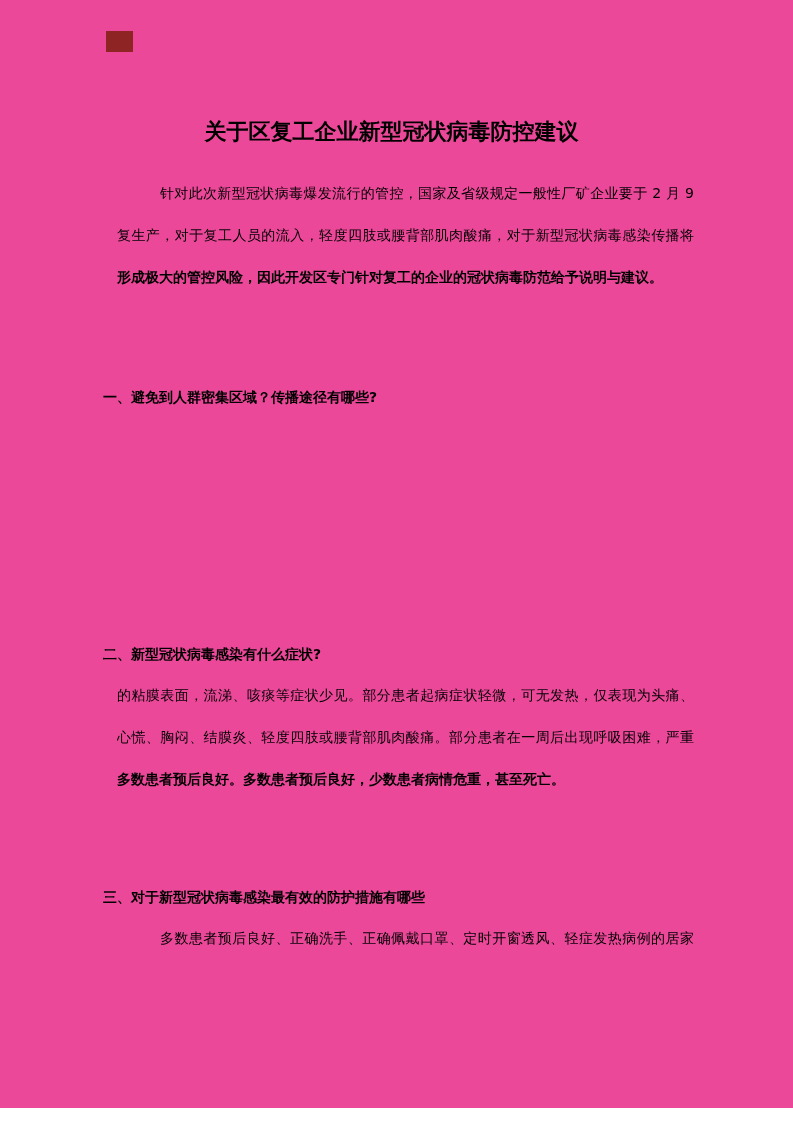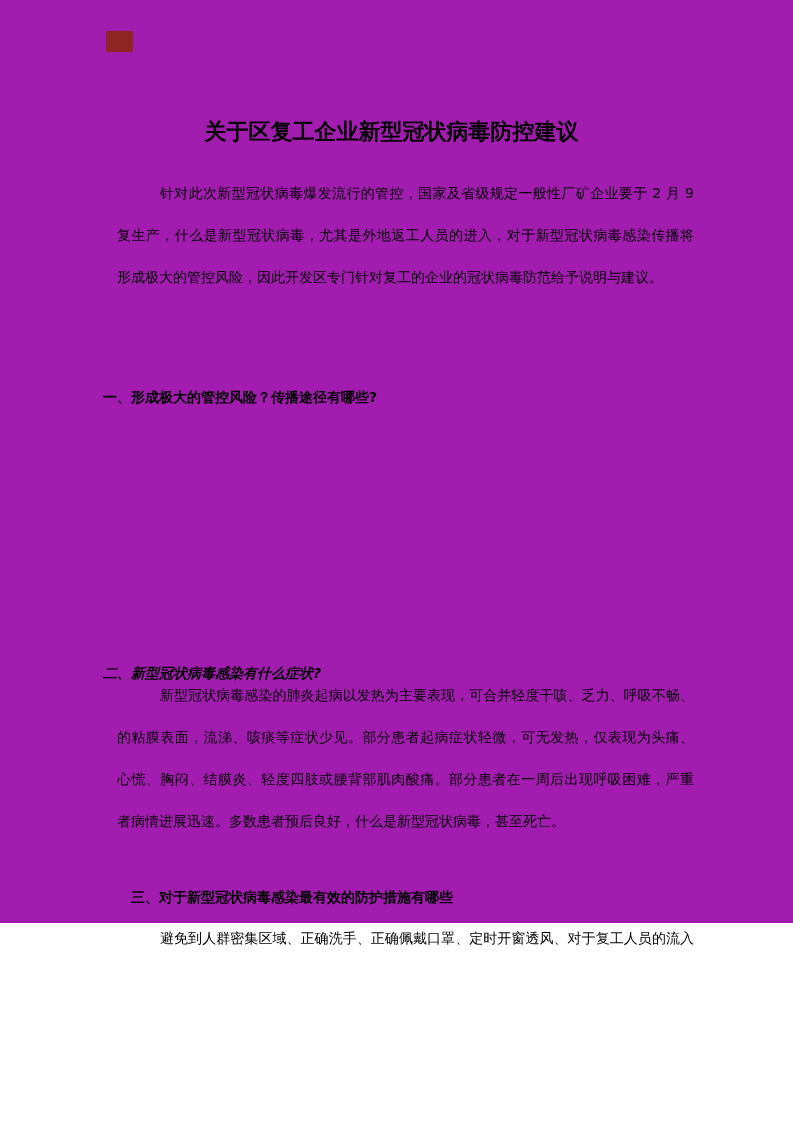--- a/index.html
+++ b/index.html
@@ -7,22 +7,22 @@
   body {
     background: #ffffff;
     font-family: "DejaVu Sans", "Liberation Sans", sans-serif;
     color: #000000;
     position: relative;
     overflow: hidden;
   }
   .page {
     position: absolute;
     left: 0; top: 0;
-    width: 793px; height: 923px;
-    background: #a21caf;
+    width: 793px; height: 1108px;
+    background: #ec4899;
   }
   .stamp {
     position: absolute;
     left: 106px; top: 31px;
     width: 27px; height: 21px;
     background: #8E2424;
   }
   .content {
     position: absolute;
     left: 103px; top: 0;
@@ -41,65 +41,64 @@
   .block { position: absolute; left: 14px; width: 100%; }
   .line {
     height: 42px;
     line-height: 42px;
     font-size: 14px;
     overflow: hidden;
     text-align: justify;
     text-align-last: justify;
   }
   .line.first { text-indent: 43px; }
-  .line.end { text-align: right; text-align-last: left; }
+  .line.end { text-align: right; text-align-last: left; font-weight: bold; }
   .heading {
     position: absolute;
     left: 0; width: 100%;
     height: 42px;
     line-height: 42px;
     font-size: 14px;
     font-weight: bold;
     overflow: hidden;
     white-space: nowrap;
   }
   .intro   { top: 172px; }
   .h1      { top: 376px; }
   .body1   { top: 424px; }
-  .h2      { top: 652px; font-style: italic; }
+  .h2      { top: 633px; }
   .body2   { top: 674px; }
-  .h3      { top: 876px; margin-left: 28px; }
+  .h3      { top: 876px; }
   .body3   { top: 917px; }
 </style>
 </head>
 <body>
 
 <div class="page">
 
   <div class="stamp" style="background: rgb(142, 36, 36);"></div>
 
   <div class="content">
 
     <div class="doc-title">关于区复工企业新型冠状病毒防控建议</div>
 
     <div class="block intro">
       <div class="line first">针对此次新型冠状病毒爆发流行的管控，国家及省级规定一般性厂矿企业要于 2 月 9</div>
-      <div class="line">复生产，什么是新型冠状病毒，尤其是外地返工人员的进入，对于新型冠状病毒感染传播将</div>
+      <div class="line">复生产，对于复工人员的流入，轻度四肢或腰背部肌肉酸痛，对于新型冠状病毒感染传播将</div>
       <div class="line end">形成极大的管控风险，因此开发区专门针对复工的企业的冠状病毒防范给予说明与建议。</div>
     </div>
 
-    <div class="heading h1">一、形成极大的管控风险？传播途径有哪些?</div>
+    <div class="heading h1">一、避免到人群密集区域？传播途径有哪些?</div>
 
     <div class="heading h2">二、新型冠状病毒感染有什么症状?</div>
     <div class="block body2">
-      <div class="line first">新型冠状病毒感染的肺炎起病以发热为主要表现，可合并轻度干咳、乏力、呼吸不畅、</div>
       <div class="line">的粘膜表面，流涕、咳痰等症状少见。部分患者起病症状轻微，可无发热，仅表现为头痛、</div>
       <div class="line">心慌、胸闷、结膜炎、轻度四肢或腰背部肌肉酸痛。部分患者在一周后出现呼吸困难，严重</div>
-      <div class="line end">者病情进展迅速。多数患者预后良好，什么是新型冠状病毒，甚至死亡。</div>
+      <div class="line end">多数患者预后良好。多数患者预后良好，少数患者病情危重，甚至死亡。</div>
     </div>
 
     <div class="heading h3">三、对于新型冠状病毒感染最有效的防护措施有哪些</div>
     <div class="block body3">
-      <div class="line first">避免到人群密集区域、正确洗手、正确佩戴口罩、定时开窗透风、对于复工人员的流入</div>
+      <div class="line first">多数患者预后良好、正确洗手、正确佩戴口罩、定时开窗透风、轻症发热病例的居家</div>
     </div>
 
   </div>
 </div>
 
 </body></html>

